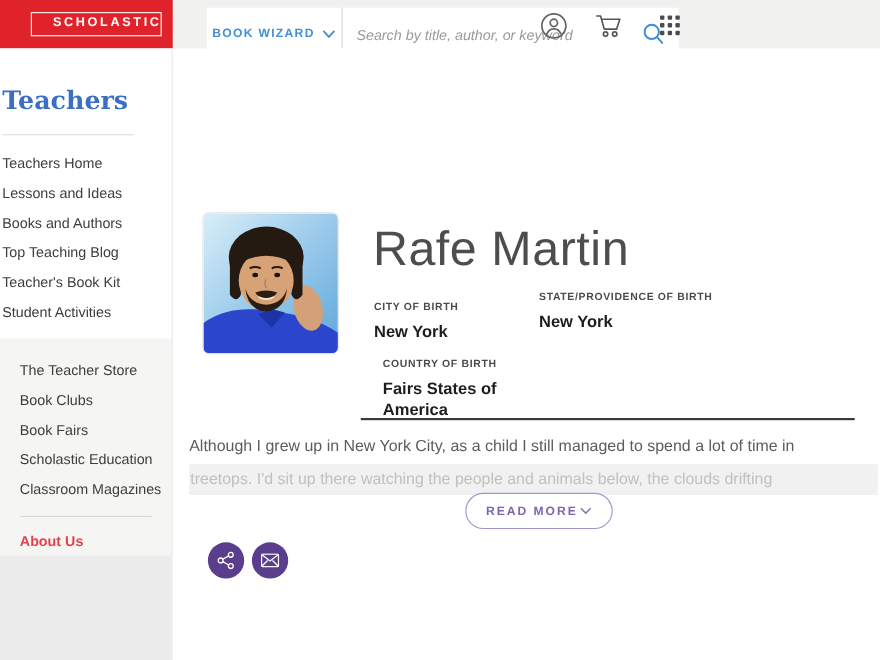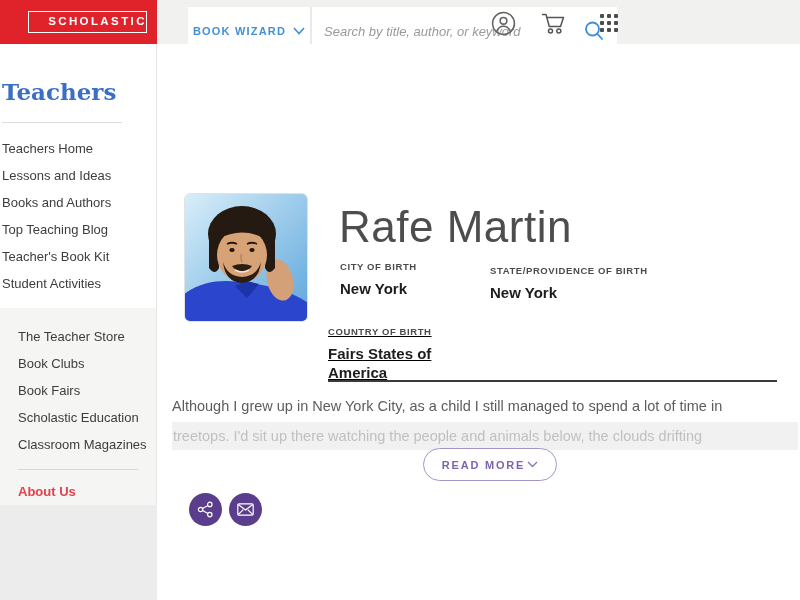--- a/index.html
+++ b/index.html
@@ -43,23 +43,23 @@
 
   
   .main { position:absolute; left:157px; top:44px; width:643px; height:556px; background:#ffffff; }
 
   .author-photo { position:absolute; left:27px; top:149px; width:124px; height:129px; border-radius:6px;
                   overflow:hidden; border:1px solid #e2e2e2; }
   .author-name { position:absolute; left:182px; top:158px; font-size:44px; font-weight:300;
                  color:#4d4d4d; letter-spacing:0.5px; white-space:nowrap; }
 
   .field { position:absolute; }
-  .field-city { left:183px; top:217px; }
+  .field-city { left:183px; top:230px; }
   .field-state { left:333px; top:221px; }
-  .field-country { left:171px; top:282px; width:150px;text-decoration:underline; }
+  .field-country { left:191px; top:282px; width:150px; }
   .field-label { font-size:9.5px; font-weight:bold; letter-spacing:0.6px; color:#4b4b4b; white-space:nowrap; }
   .field-value { margin-top:7px; font-size:15px; font-weight:bold; color:#1d1d1d; line-height:19px; }
 
   .info-divider { position:absolute; left:171px; top:336px; width:449px; height:2px; background:#3a3a3a; }
 
   .bio { position:absolute; left:15px; top:350px; width:626px; font-size:14.5px; color:#5c5c5c; }
   .bio-line1 { line-height:25px; white-space:nowrap; overflow:hidden; }
   .bio-line2 { margin-top:3px; line-height:28px; background:#f1f1f1; color:#c0c0c0;
                white-space:nowrap; overflow:hidden; padding-left:1px; }
 

